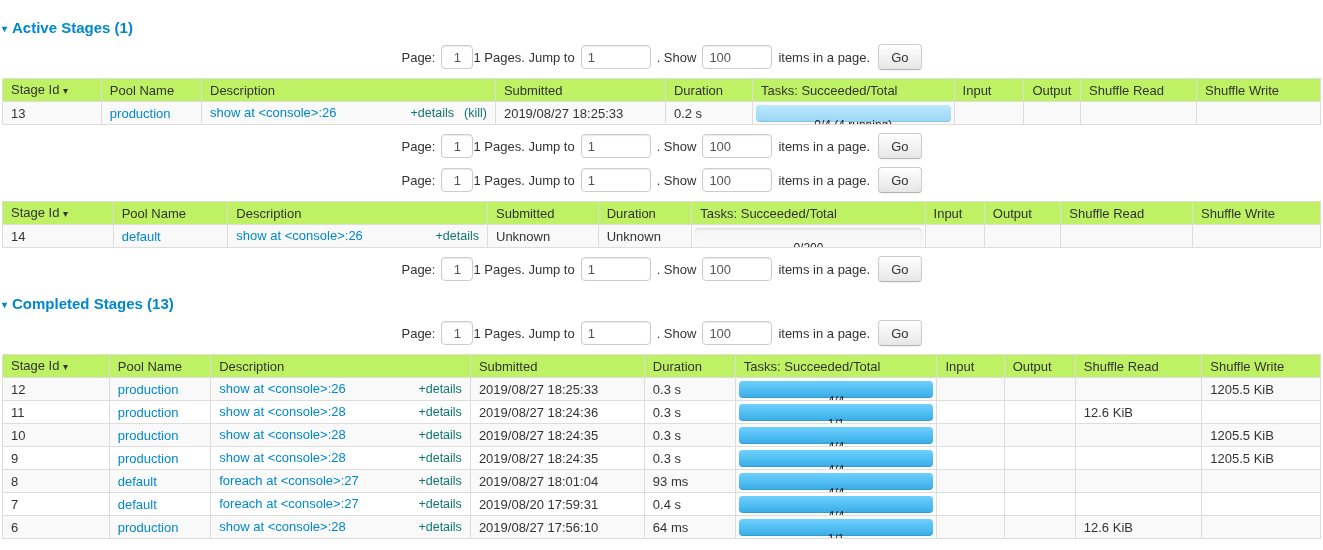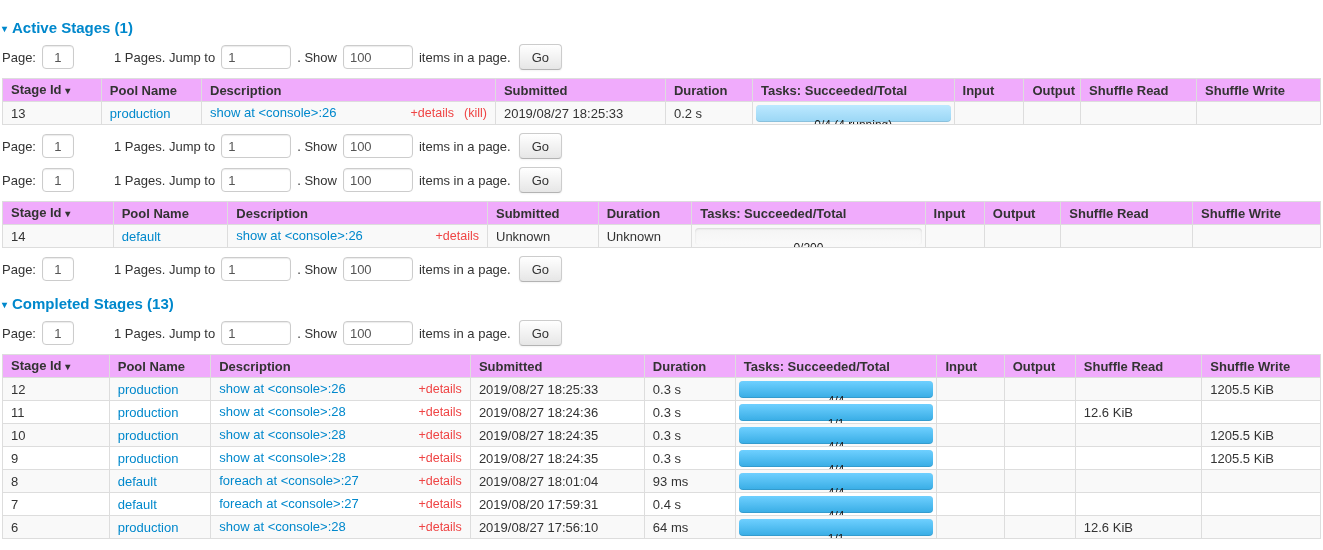--- a/index.html
+++ b/index.html
@@ -9,43 +9,43 @@
     font-family:"Liberation Sans", sans-serif; font-size:13px;
     color:#333; background:#fff;
   }
   .wrap { padding:1px 2px; }
   .section-title {
     font-size:15px; font-weight:bold; color:var(--accent,#0088CC);
     margin:13px 0 2px 0; cursor:pointer;
   }
   .section:first-child .section-title { margin-top:18px; }
   .collapse-arrow { font-size:10px; margin-right:5px; vertical-align:1px; display:inline-block; }
-  .pagination-row { display:flex; justify-content:flex-start; align-items:center; margin:8px 0;gap:40px; }
+  .pagination-row { display:flex; justify-content:center; align-items:center; margin:8px 0; }
   .pag-left, .pag-right { display:flex; align-items:center; gap:6px; }
   input.text {
     border:1px solid #ccc; border-radius:4px; height:24px; padding:2px 6px;
     font:inherit; color:#555; box-shadow:inset 0 1px 1px rgba(0,0,0,.08); background:#fff;
   }
   .page-input { width:32px; text-align:center; color:#aaa; }
   .jump-input, .show-input { width:70px; }
   .go-button {
     font:inherit; color:#333; height:26px; padding:3px 12px; margin-left:2px;
     border:1px solid #ccc; border-bottom-color:#b3b3b3; border-radius:4px;
     background:linear-gradient(#ffffff,#e6e6e6); cursor:pointer;
     box-shadow:inset 0 1px 0 rgba(255,255,255,.2), 0 1px 2px rgba(0,0,0,.05);
   }
   table.stage-table { width:100%; border-collapse:collapse; table-layout:fixed; margin:3px 0 4px; }
   th, td {
     border:1px solid #ddd; padding:3px 8px; text-align:left; white-space:nowrap;
     overflow:hidden; line-height:15px; font-size:13px;
   }
-  th { font-weight:bold; background:#f0abfc; }
+  th { font-weight:normal; background:#bef264; }
   tbody tr:nth-child(odd) { background:#f9f9f9; }
   a { color:var(--accent,#0088CC); text-decoration:none; cursor:pointer; }
-  .details-link, .kill-link { color:#ef4444; margin-left:10px; font-size:12.5px;margin-top:8px; }
+  .details-link, .kill-link { color:#0f766e; margin-left:10px; font-size:12.5px;margin-top:8px; }
   .desc-actions { float:right; }
   .sort-arrow { font-size:10px; }
   .tasks-td { padding:2px 3px; }
   .progress {
     position:relative; height:17px; border-radius:4px;
     background:linear-gradient(#f4f4f4,#fafafa);
     box-shadow:inset 0 1px 2px rgba(0,0,0,.12);
   }
   .bar { height:100%; border-radius:4px; box-shadow:inset 0 -1px 0 rgba(0,0,0,.1); }
   .bar-completed { background-color:var(--bar-completed,#3EC0FF); background-image:linear-gradient(rgba(255,255,255,.25),rgba(0,0,0,.1)); }

